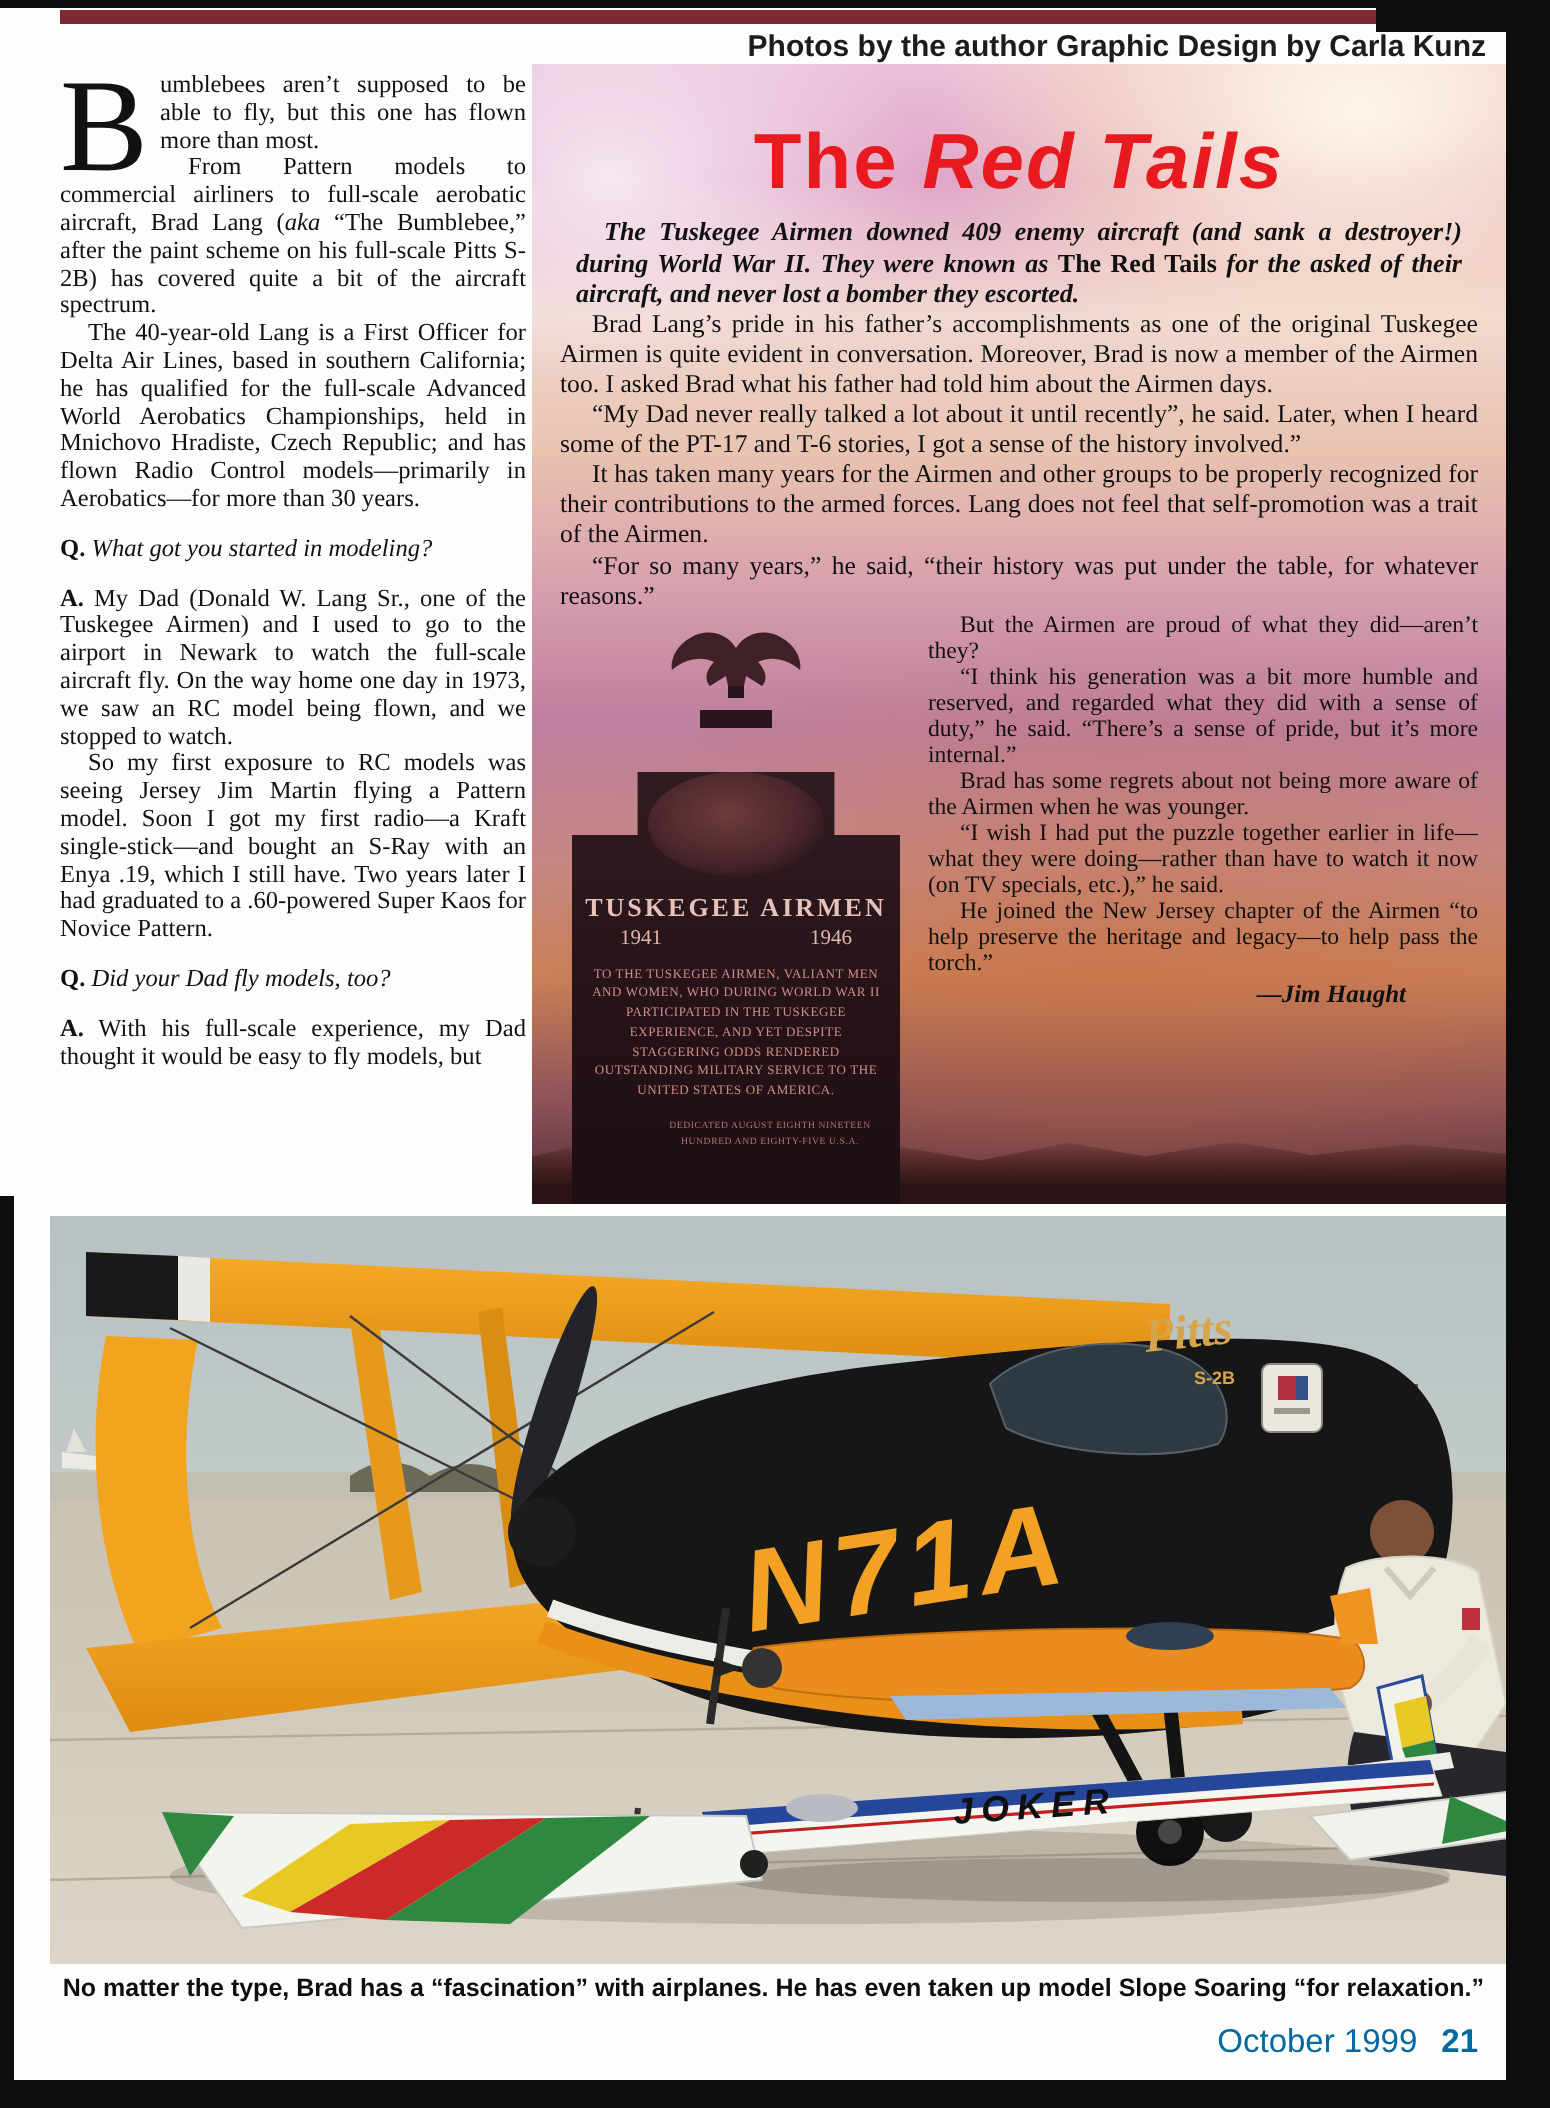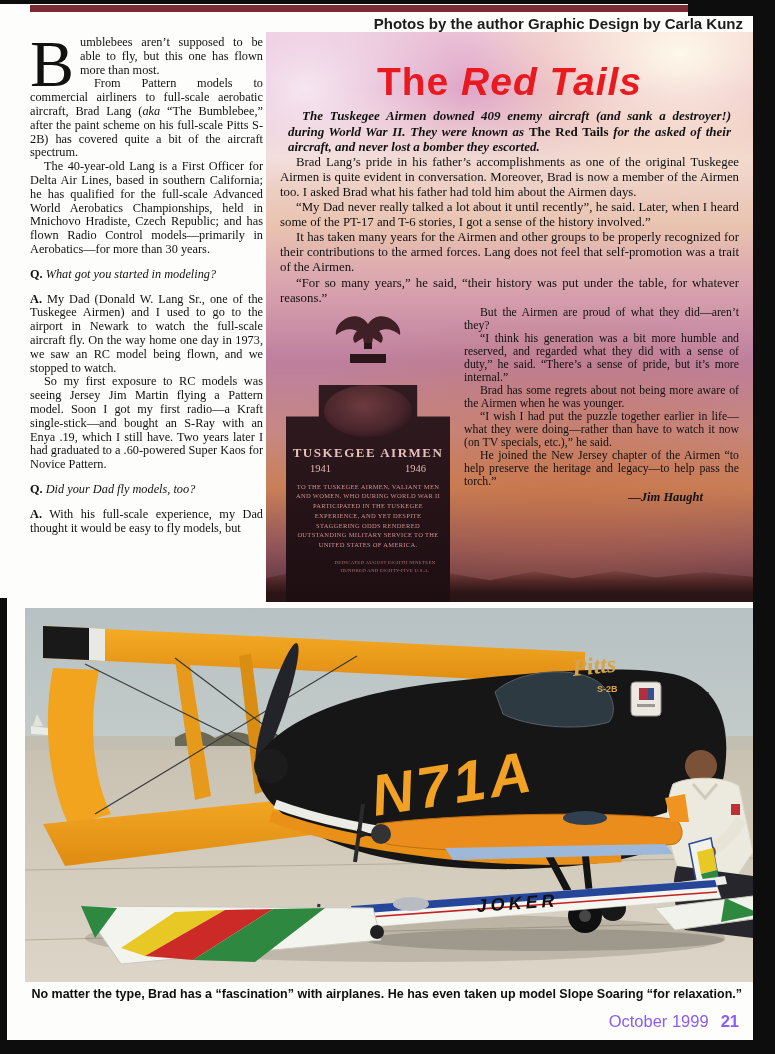--- a/index.html
+++ b/index.html
@@ -70,21 +70,21 @@
   .plaque-inner{border:1px solid #c49754;padding:4px 2px;text-align:center;}
   .pl{font-size:8px;line-height:9.7px;letter-spacing:.4px;color:#e0ac74;font-weight:bold;}
 
   
   .photo{position:absolute;left:25px;top:608px;width:728px;height:374px;background:#c6cdcb;}
   .photo svg{display:block;}
 
   .photocaption{position:absolute;left:30px;top:987px;width:712px;margin:0;
                 font-family:"Liberation Sans",sans-serif;font-weight:bold;font-size:12.5px;color:#0e0e0e;text-align:right;}
   .footer{position:absolute;top:1012px;right:36px;font-family:"Liberation Sans",sans-serif;
-          font-size:16.5px;color:#8b5cf6;}
+          font-size:16.5px;color:#0369a1;}
   .footer .pageno{font-weight:bold;margin-left:12px;}
 </style>
 </head>
 <body>
 
 <div class="scan">
 
   <div class="bar-top-black"></div>
   <div class="bar-maroon"></div>
   <div class="corner-tr"></div>

